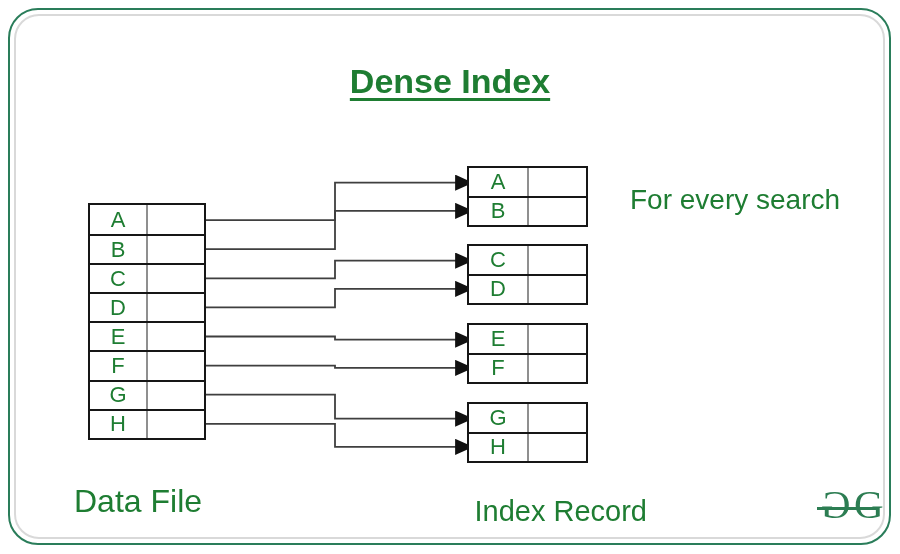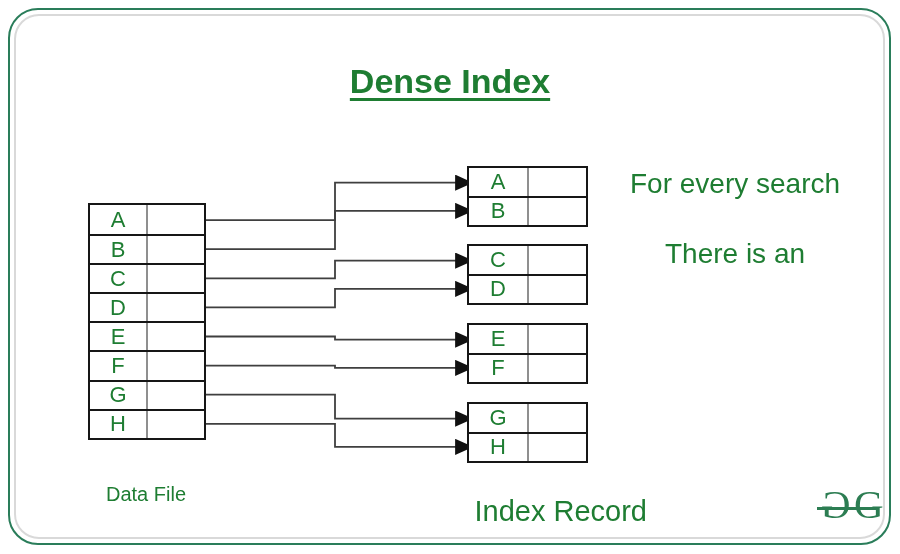--- a/index.html
+++ b/index.html
@@ -46,25 +46,25 @@
   }
   .idx-row:first-child{border-top:none;}
   .idx-row .cell-key{width:60px;}
   
   svg.arrows{position:absolute;left:0;top:0;width:900px;height:554px;pointer-events:none;}
   
   .side-note{
     position:absolute;left:585px;top:166px;width:300px;text-align:center;
     color:var(--green);font-size:28px;line-height:36px;
   }
-  .side-note p{margin:0 0 34px 0;}
+  .side-note p{margin:16px 0 34px 0;}
   .side-note .bold{font-weight:bold;}
   
   .label-data-file{
-    position:absolute;left:106px;top:483px;color:var(--green);font-size:20px;
+    position:absolute;left:74px;top:483px;color:var(--green);font-size:32px;
   }
   .label-index-record{
     position:absolute;left:407px;top:495px;width:240px;text-align:right;
     color:var(--green);font-size:29px;
   }
   
   .logo{
     position:absolute;left:821px;top:482px;width:68px;height:44px;
     font-family:"Liberation Serif", serif;color:#2c7d52;
   }
@@ -176,21 +176,21 @@
     </div>
   <div class="idx-row">
       <div class="cell-key">H</div>
       <div class="cell-val"></div>
     </div>
 </div>
 
 <div class="side-note">
   <p><span>For every search</span><br>
      </p>
-  <p><span>There is an</span><br>
+  <p><br>
      </p>
 </div>
 
 <div class="label-data-file">Data File</div>
 <div class="label-index-record">Index Record</div>
 
 <div class="logo">
   <span class="g g-flipped">G</span>
   <span class="g g-normal">G</span>
   <span class="bar"></span>

